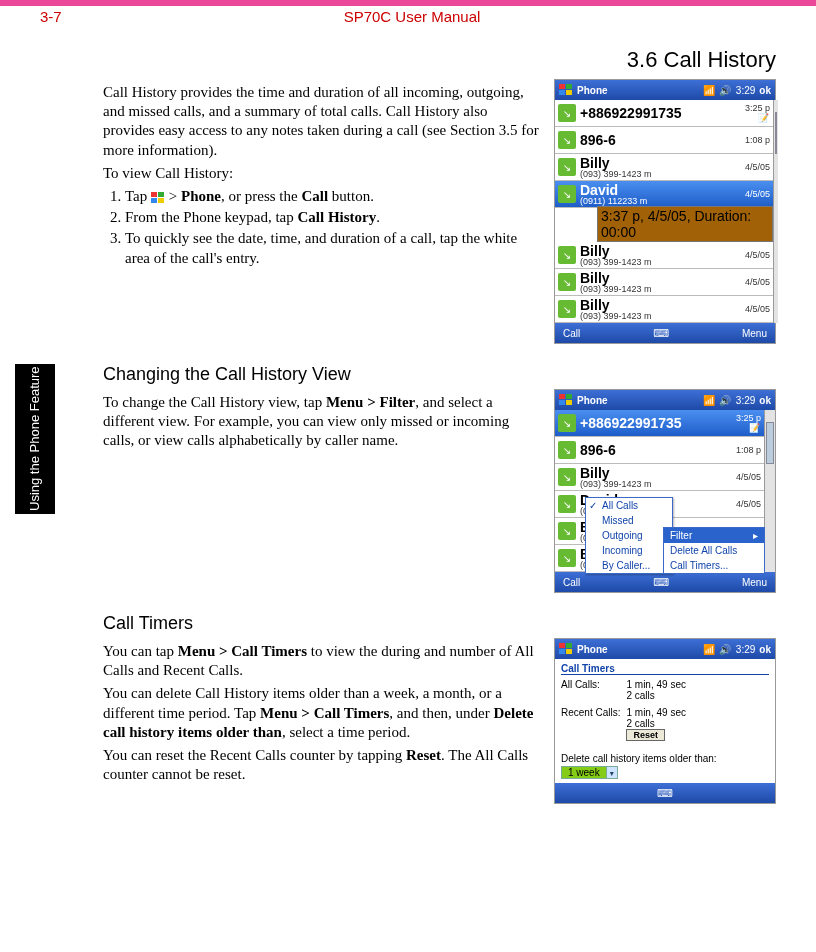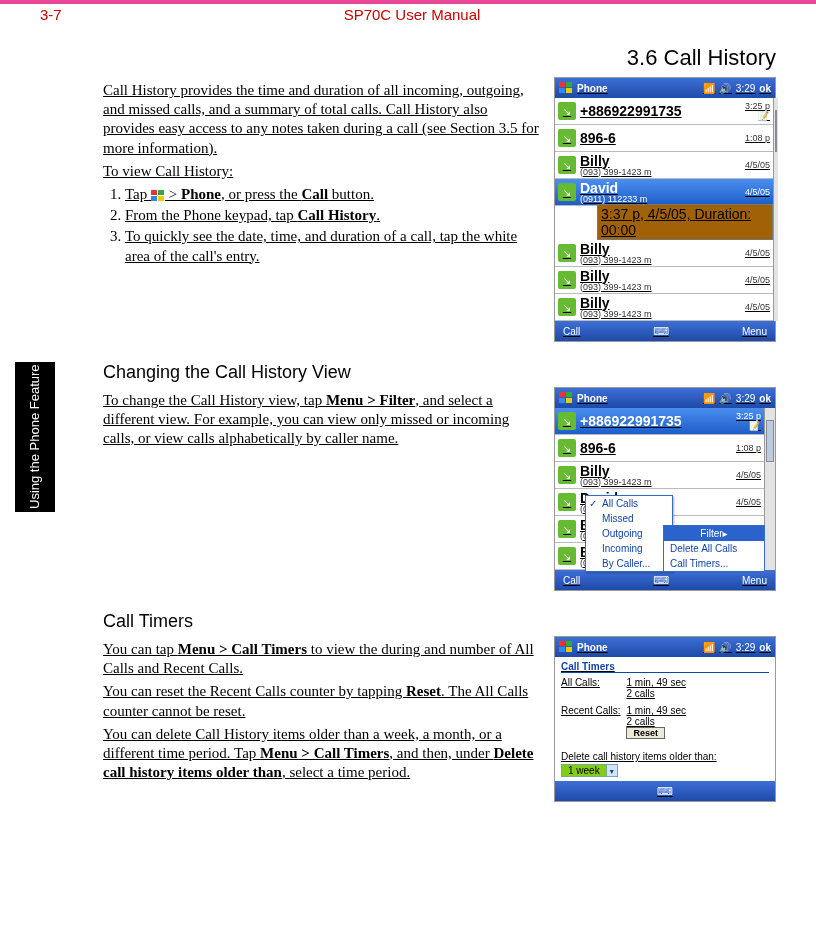--- a/index.html
+++ b/index.html
@@ -9,21 +9,21 @@
     color: #000;
     width: 816px;
     background: #fff;
   }
   .page {
     width: 816px;
     height: 952px;
     position: relative;
     box-sizing: border-box;
     padding: 0 40px 42px 40px;
-    border-top: 4px solid #ec4899;
+    border-top: 6px solid #ec4899;
   }
   .header-row {
     display: flex;
     justify-content: space-between;
     color: #c00;
     font-size: 15px;
     padding: 2px 0 10px 0;
     font-family: Arial, sans-serif;
   }
   .header-center {
@@ -44,21 +44,21 @@
     text-align: right;
   }
   h3.sub {
     font-family: Arial, sans-serif;
     font-weight: normal;
     font-size: 18px;
     margin: 20px 0 4px 0;
   }
   .sec-num { display: inline-block; width: 62px; }
   p { margin: 4px 0; line-height: 1.28; }
-  .block { display: flex; align-items: flex-start; gap: 14px; text-decoration: underline; }
+  .block { display: flex; align-items: flex-start; gap: 14px; }
   .textcol { flex: 1 1 auto; }
   .screenshot {
     width: 220px;
     background: #fff;
     border: 1px solid #999;
     font-family: Tahoma, Arial, sans-serif;
     font-size: 10px;
     flex: 0 0 auto;
   }
   ol.steps { margin: 4px 0; padding-left: 22px; }
@@ -149,21 +149,21 @@
     margin-top: 15px;
   }
   .filtermenu .mi { padding: 2px 6px 2px 16px; position: relative; color: #14a;}
   .filtermenu .mi.checked::before { content: "✓"; position: absolute; left: 3px; color: #14a; }
   .sidemenu {
     position: absolute; right: 10px; bottom: 18px;
     background: #fff; border: 1px solid #3a6ac8;
     font-size: 10px; width: 100px;
   }
   .sidemenu .mi { padding: 2px 6px; color: #14a;}
-  .sidemenu .mi.hl { background: #2a63cc; color: #fff; display: flex; justify-content: center;}
+  .sidemenu .mi.hl { background: #2a63cc; color: #fff; display: flex; justify-content: space-between;}
   .timerbody { padding: 4px 6px; font-size: 10px; }
   .timerbody .hdr { color: #14a; font-weight: bold; border-bottom: 1px solid #14a; margin-bottom: 4px;}
   .timerbody table { font-size: 10px; border-collapse: collapse; }
   .timerbody td { padding: 0 6px 0 0; vertical-align: top;}
   .resetbtn {
     display: inline-block; border: 1px solid #666; background: #ece9d8;
     font-size: 9px; padding: 0 6px; font-weight: bold;
   }
   .deltxt { margin-top: 12px; }
   .combo {
@@ -381,24 +381,24 @@
       </div>
     </div>
 
     <h3 class="sub">Call Timers</h3>
     <div class="block">
       <div class="textcol">
         <p>
           <span>You can tap </span><b>Menu &gt; Call Timers</b><span> to view the during and number of All Calls and Recent Calls.</span>
         </p>
         <p>
-          <span>You can reset the Recent Calls counter by tapping </span><b>Reset</b><span>. The All Calls counter cannot be reset.</span>
+          <span>You can delete Call History items older than a week, a month, or a different time period. Tap </span><b>Menu &gt; Call Timers</b><span>, and then, under </span><b>Delete call history items older than</b><span>, select a time period.</span>
         </p>
         <p>
-          <span>You can delete Call History items older than a week, a month, or a different time period. Tap </span><b>Menu &gt; Call Timers</b><span>, and then, under </span><b>Delete call history items older than</b><span>, select a time period.</span>
+          <span>You can reset the Recent Calls counter by tapping </span><b>Reset</b><span>. The All Calls counter cannot be reset.</span>
         </p>
       </div>
 
       <div class="screenshot">
         <div class="tb">
           <span class="winflag flag"></span>
           <span class="title">Phone</span>
           <span class="sig"></span>
           <span class="vol"></span>
           <span>3:29</span>

